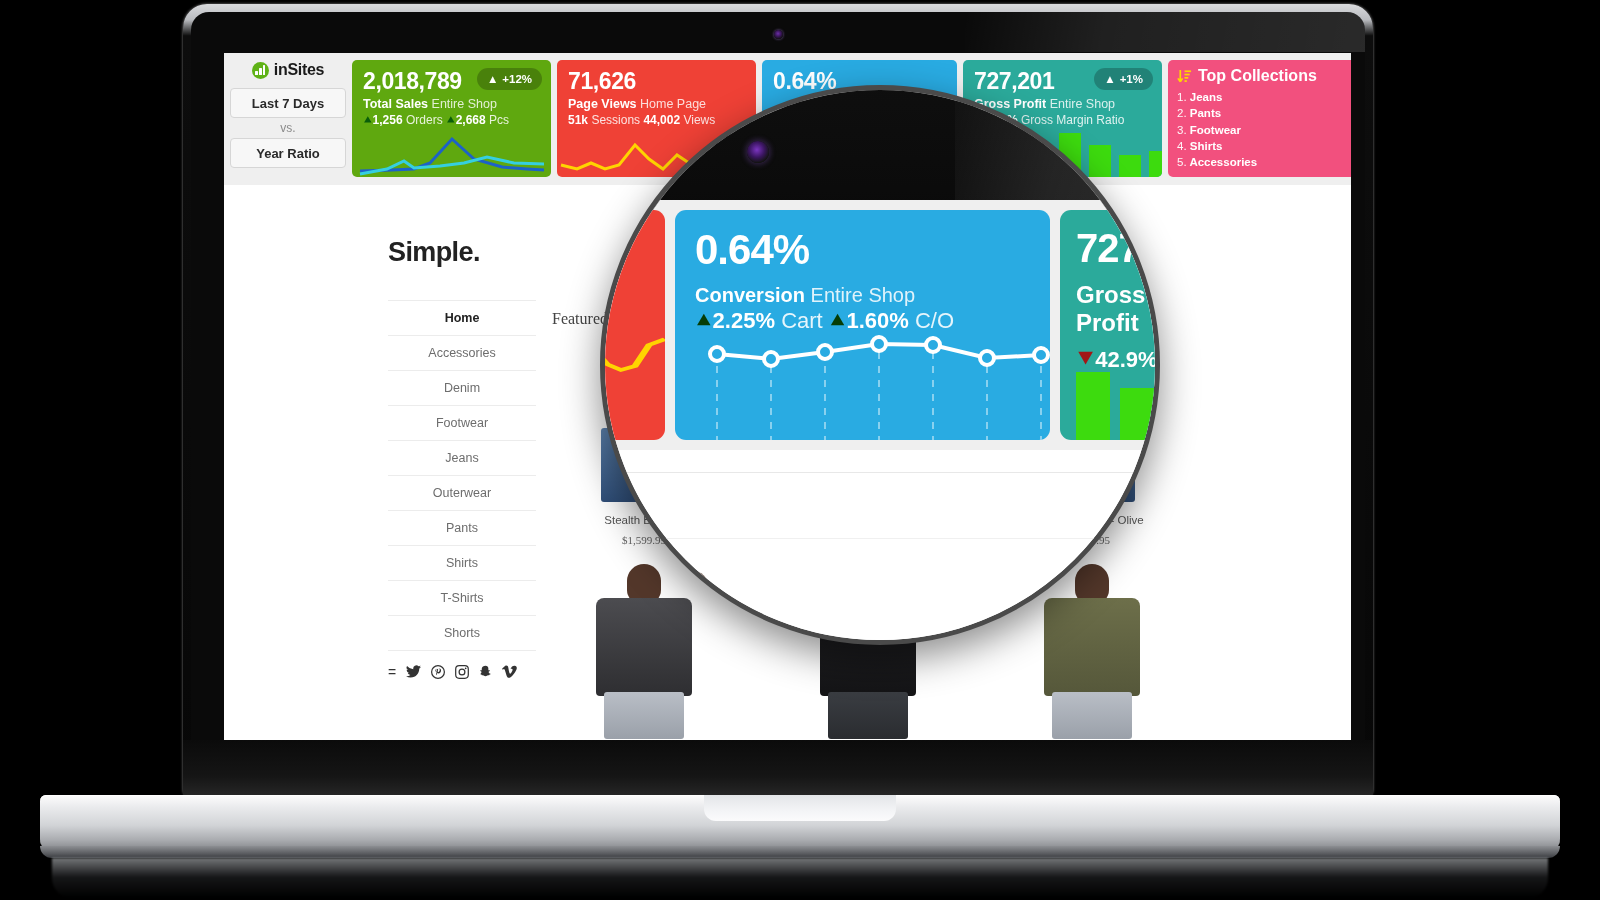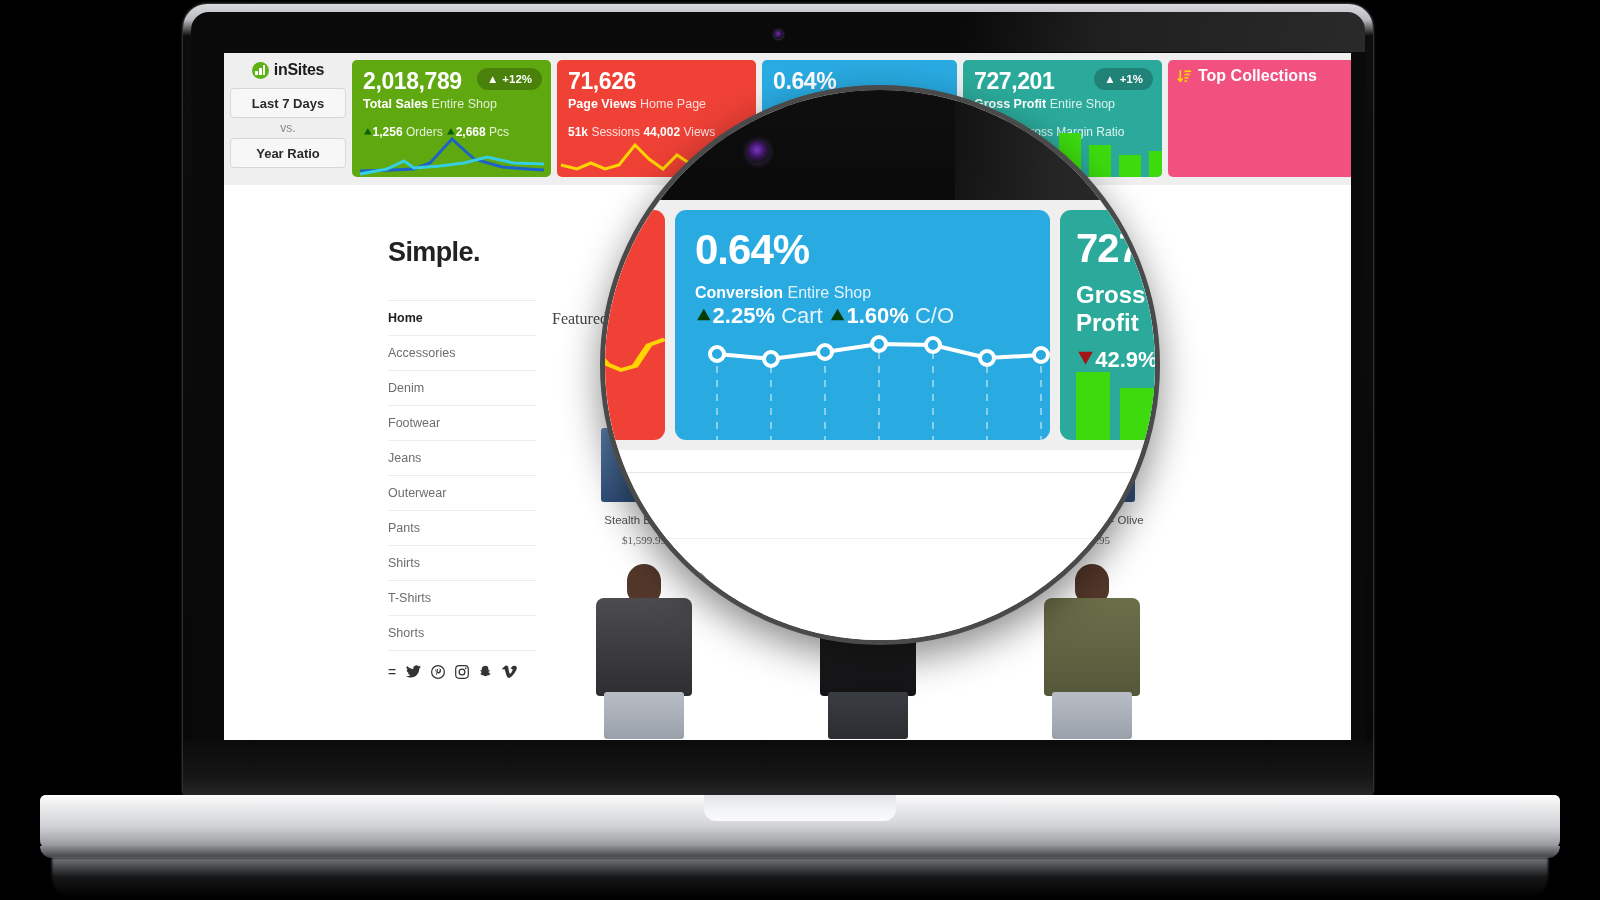--- a/index.html
+++ b/index.html
@@ -91,21 +91,21 @@
   .t-sales { flex: 0 0 199px; background: #5fa80f; }
   .t-views { flex: 0 0 199px; background: #ef4136; }
   .t-conv  { flex: 0 0 195px; background: #29abe2; }
   .t-gross { flex: 0 0 199px; background: #2baa9b; }
   .t-top   { flex: 0 0 199px; background: #f2507e; padding: 7px 9px 2px 9px; }
 
   .tile .big { font-size: 23px; font-weight: 700; line-height: 1.05; letter-spacing: -.4px; }
   .tile .sub { font-size: 12.5px; margin-top: 4px; font-weight: 400; }
   .tile .sub b { font-weight: 700; }
   .tile .sub .muted { color: rgba(255,255,255,.82); }
-  .tile .metrics { font-size: 12px; margin-top: 14px; }
+  .tile .metrics { font-size: 12px; margin-top: 2px; }
   .tile .metrics b { font-weight: 700; }
   .tile .metrics .muted { color: rgba(255,255,255,.85); font-weight: 400; }
   .arr-up { color: #0a5d0a; font-size: 12px; font-weight: 900; }
   .arr-dn { color: #b01212; font-size: 12px; font-weight: 900; }
   .badge {
     position: absolute; right: 9px; top: 8px; height: 22px; padding: 0 10px;
     border-radius: 11px; background: rgba(0,0,0,.23); display: flex; align-items: center; gap: 4px;
     font-size: 11.5px; font-weight: 700;
   }
   .spark { position: absolute; left: 0; right: 0; bottom: 0; height: 58px; }
@@ -115,21 +115,21 @@
   .top-list li { list-style: none; font-weight: 700; }
   .top-list li span.n { font-weight: 400; color: rgba(255,255,255,.95); }
 
   
   .shop { position: absolute; left: 0; top: 132px; width: 1127px; height: 575px; background: #fff; display: flex; }
   .shop-side { width: 320px; padding: 52px 0 0 164px; }
   .brand { font-size: 27px; font-weight: 700; color: #222; letter-spacing: -.6px; margin-bottom: 32px; }
   .nav { width: 148px; }
   .nav a {
     display: block; padding: 10px 0; font-size: 12.5px; color: #6d6d6d;
-    text-decoration: none; border-top: 1px solid #ececec;
+    text-decoration: none; border-top: 1px solid #ececec; text-align: center;
   }
   .nav a.active { color: #222; font-weight: 700; }
   .nav a:last-of-type { border-bottom: 1px solid #ececec; }
   .social { display: flex; gap: 10px; margin-top: 14px; color: #333; font-size: 14px; }
   .social span { line-height: 1; }
 
   .shop-main { flex: 1; padding: 125px 0 0 0; position: relative; }
   .featured { font-family: "Liberation Serif", serif; font-size: 16px; color: #444; margin-left: 8px; }
   .prod-row { display: flex; gap: 24px; margin-top: 14px; }
   .prod { width: 200px; text-align: center; }
@@ -169,21 +169,21 @@
   }
   .lens-strip {
     position: absolute; left: 0; top: 110px; width: 560px; height: 250px; background: #efefef;
     display: flex; gap: 10px; padding: 10px 0 10px 0;
   }
   .ltile { border-radius: 11px; overflow: hidden; position: relative; color: #fff; }
   .lt-red  { flex: 0 0 66px; margin-left: -6px; background: #ef4136; }
   .lt-blue { flex: 0 0 375px; background: #29abe2; padding: 16px 20px 0 20px; }
   .lt-teal { flex: 0 0 120px; background: #2baa9b; padding: 16px 0 0 16px; }
   .lt-blue .big { font-size: 42px; font-weight: 700; letter-spacing: -1px; }
-  .lt-blue .sub { font-size: 16px; margin-top: 10px; }
+  .lt-blue .sub { font-size: 20px; margin-top: 10px; }
   .lt-blue .sub b { font-weight: 700; }
   .lt-blue .sub .muted { color: rgba(255,255,255,.86); font-weight: 400; }
   .lt-blue .metrics { font-size: 22px; margin-top: 1px; font-weight: 700; }
   .lt-blue .metrics .muted { color: rgba(255,255,255,.88); font-weight: 400; }
   .lt-blue .arr-up { color: #063d06; font-size: 22px; }
   .lt-teal .big { font-size: 40px; font-weight: 700; letter-spacing: -1px; }
   .lt-teal .sub { font-size: 24px; margin-top: 10px; font-weight: 700; }
   .lt-teal .metrics { font-size: 22px; margin-top: 8px; font-weight: 700; }
   .lt-teal .arr-dn { color: #a21616; font-size: 24px; }
   .lt-bars { position: absolute; left: 16px; bottom: 0; display: flex; gap: 10px; align-items: flex-end; }
@@ -295,20 +295,27 @@
           <div class="top-head">
             <svg width="15" height="15" viewBox="0 0 16 16">
               <path d="M3.5 1 L3.5 12 M3.5 13.5 L1 10 M3.5 13.5 L6 10" stroke="#ffd400" stroke-width="1.8" fill="none"></path>
               <rect x="8" y="1.5" width="7" height="1.8" fill="#ffd400"></rect>
               <rect x="8" y="5" width="5.5" height="1.8" fill="#ffd400"></rect>
               <rect x="8" y="8.5" width="4" height="1.8" fill="#ffd400"></rect>
               <rect x="8" y="12" width="2.5" height="1.8" fill="#ffd400"></rect>
             </svg>
             <span>Top Collections</span>
           </div>
+          <ul class="top-list">
+            <li><span class="n">1.</span> <span>Jeans</span></li>
+            <li><span class="n">2.</span> <span>Pants</span></li>
+            <li><span class="n">3.</span> <span>Footwear</span></li>
+            <li><span class="n">4.</span> <span>Shirts</span></li>
+            <li><span class="n">5.</span> <span>Accessories</span></li>
+          </ul>
         </div>
       </div>
 
       <div class="shop">
         <div class="shop-side">
           <div class="brand">Simple.</div>
           <nav class="nav">
             <a class="active" href="#">Home</a>
             <a href="#">Accessories</a>
             <a href="#">Denim</a>

